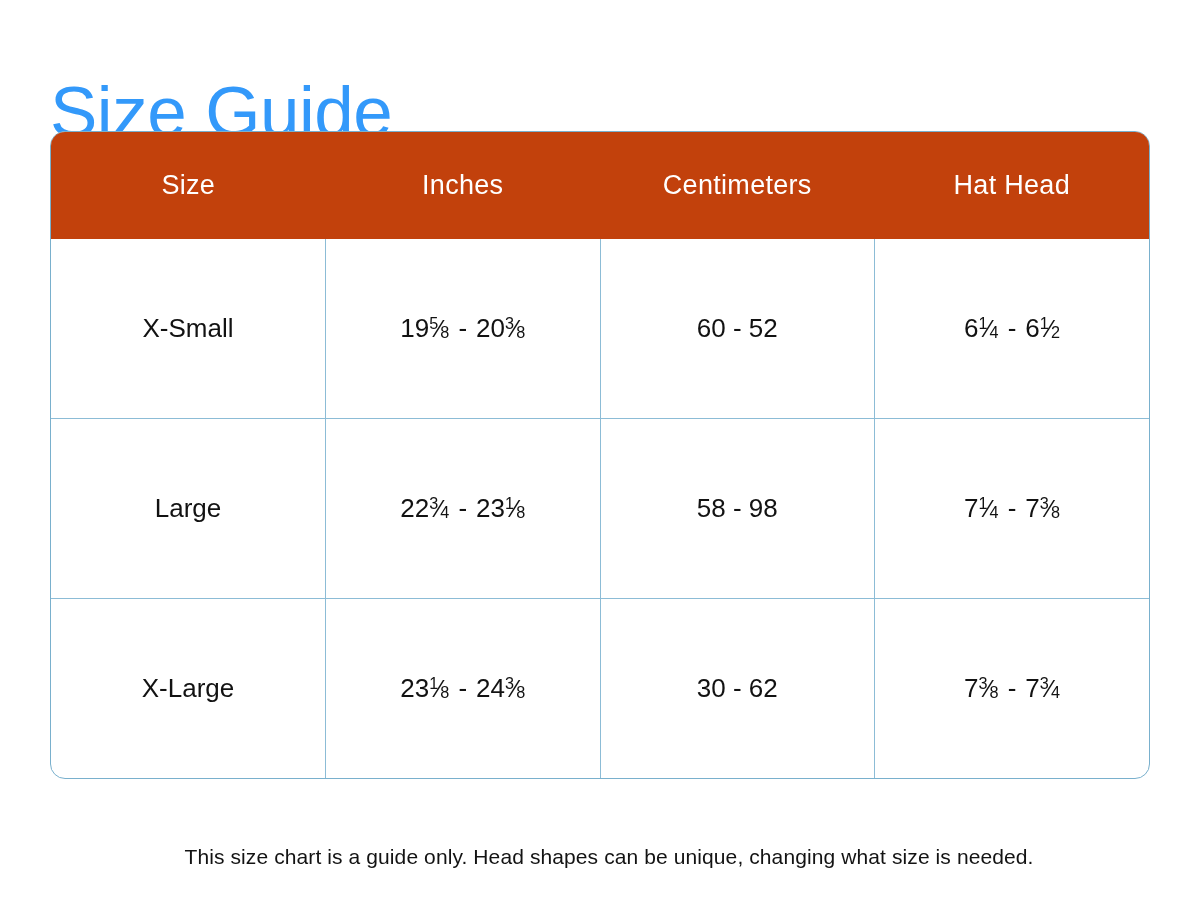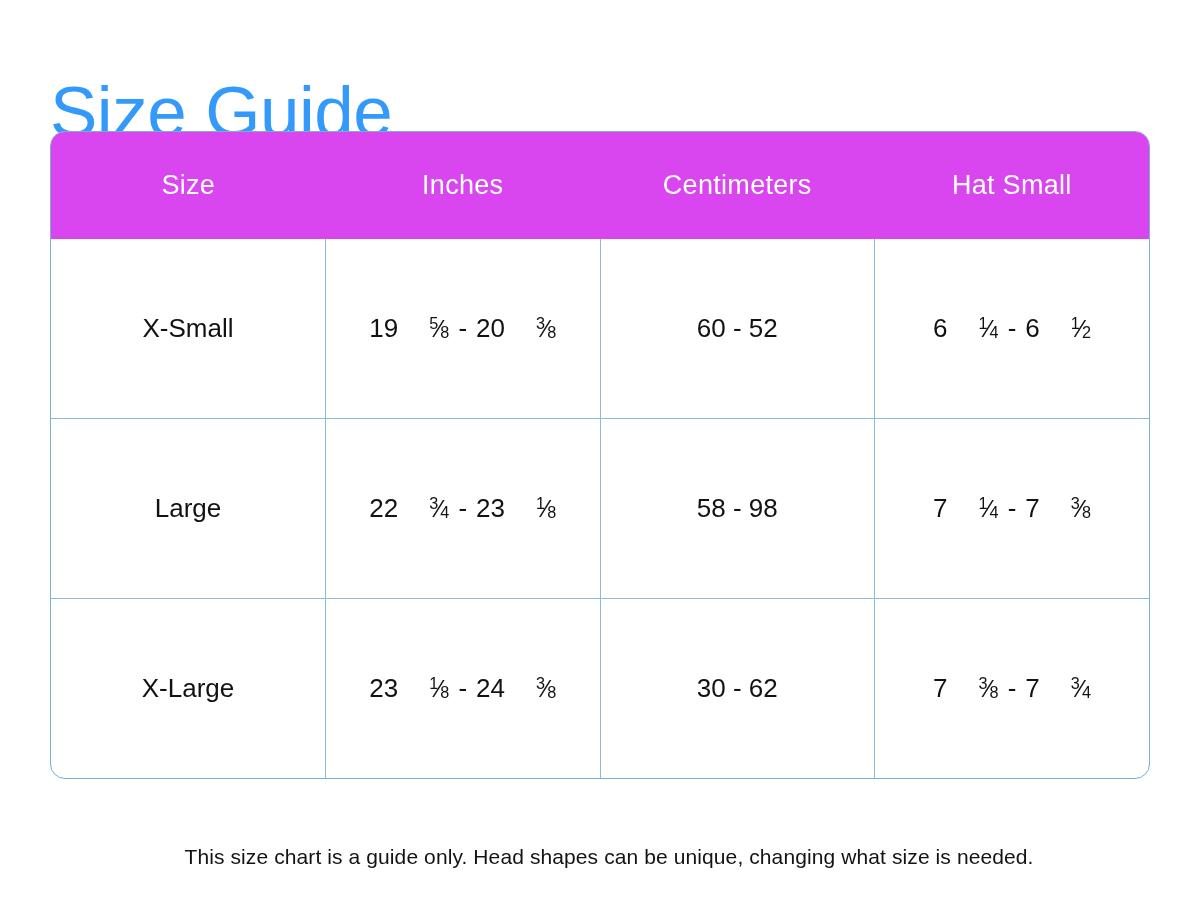--- a/index.html
+++ b/index.html
@@ -58,21 +58,21 @@
   table.size-table th,
   table.size-table td {
     text-align: center;
     vertical-align: middle;
     padding: 0;
     margin: 0;
   }
 
   
   table.size-table thead tr {
-    background: #d946ef;
+    background: #c2410c;
     padding-left: 20px;
   }
   table.size-table th {
     height: 107px;
     color: #ffffff;
     font-size: 27px;
     font-weight: 400;
     letter-spacing: 0.3px;
     border: none;
   }
@@ -97,21 +97,20 @@
   
   .val {
     display: inline-block;
     white-space: nowrap;
   }
   .frac {
     display: inline-block;
     position: relative;
     font-size: 0.99em;
     letter-spacing: 0;
-    margin-left: 31px;
   }
   .frac .num {
     font-size: 0.63em;
     vertical-align: 0.52em;
   }
   .frac .sol {
     font-size: 0.96em;
     margin: 0 -0.04em;
   }
   .frac .den {
@@ -142,21 +141,21 @@
 
   <h1 class="page-title">Size Guide</h1>
 
   <div class="size-table-wrap">
     <table class="size-table">
       <thead>
         <tr>
           <th>Size</th>
           <th>Inches</th>
           <th>Centimeters</th>
-          <th>Hat Small</th>
+          <th>Hat Head</th>
         </tr>
       </thead>
       <tbody id="table-body">
           <tr>
             <td>X-Small</td>
             <td><span class="val">19<span class="frac"><span class="num">5</span><span class="sol">⁄</span><span class="den">8</span></span><span class="dash"> - </span>20<span class="frac"><span class="num">3</span><span class="sol">⁄</span><span class="den">8</span></span></span></td>
             <td>60 - 52</td>
             <td><span class="val">6<span class="frac"><span class="num">1</span><span class="sol">⁄</span><span class="den">4</span></span><span class="dash"> - </span>6<span class="frac"><span class="num">1</span><span class="sol">⁄</span><span class="den">2</span></span></span></td>
           </tr>
           <tr>

